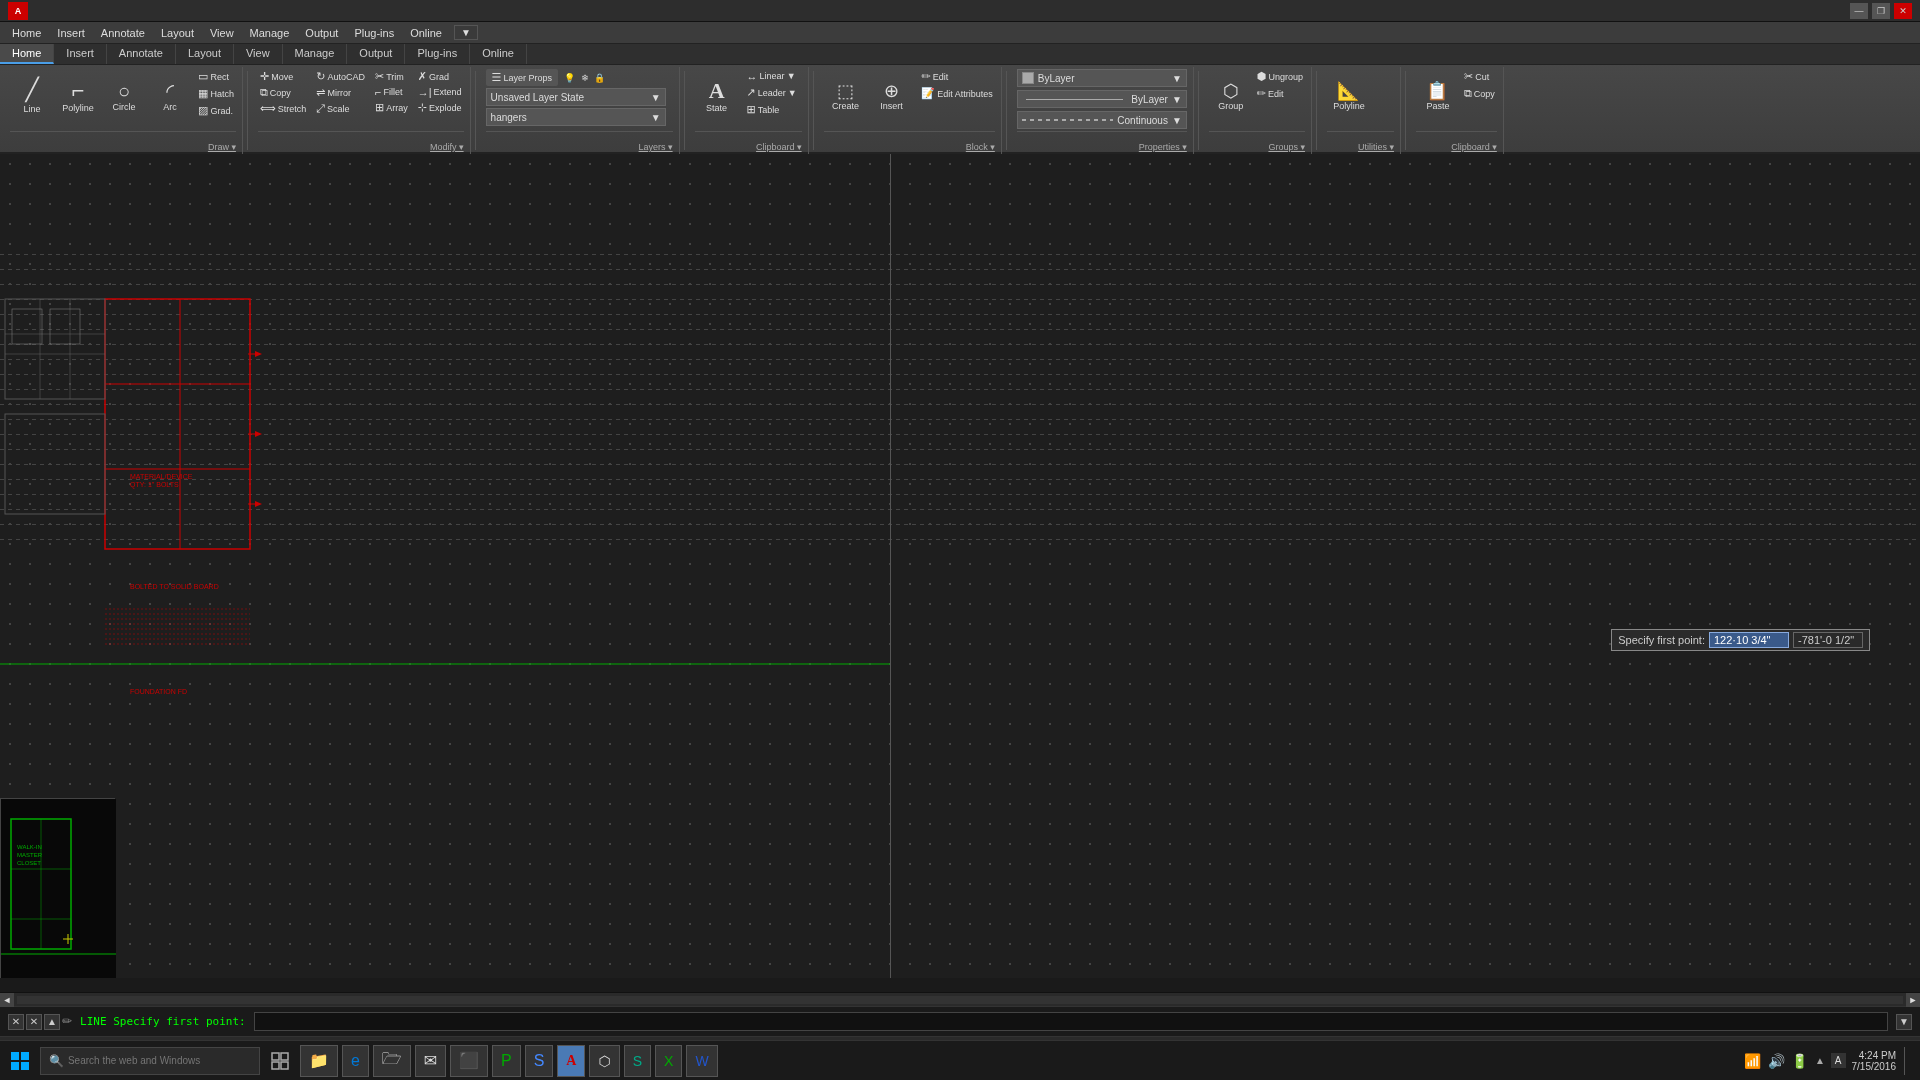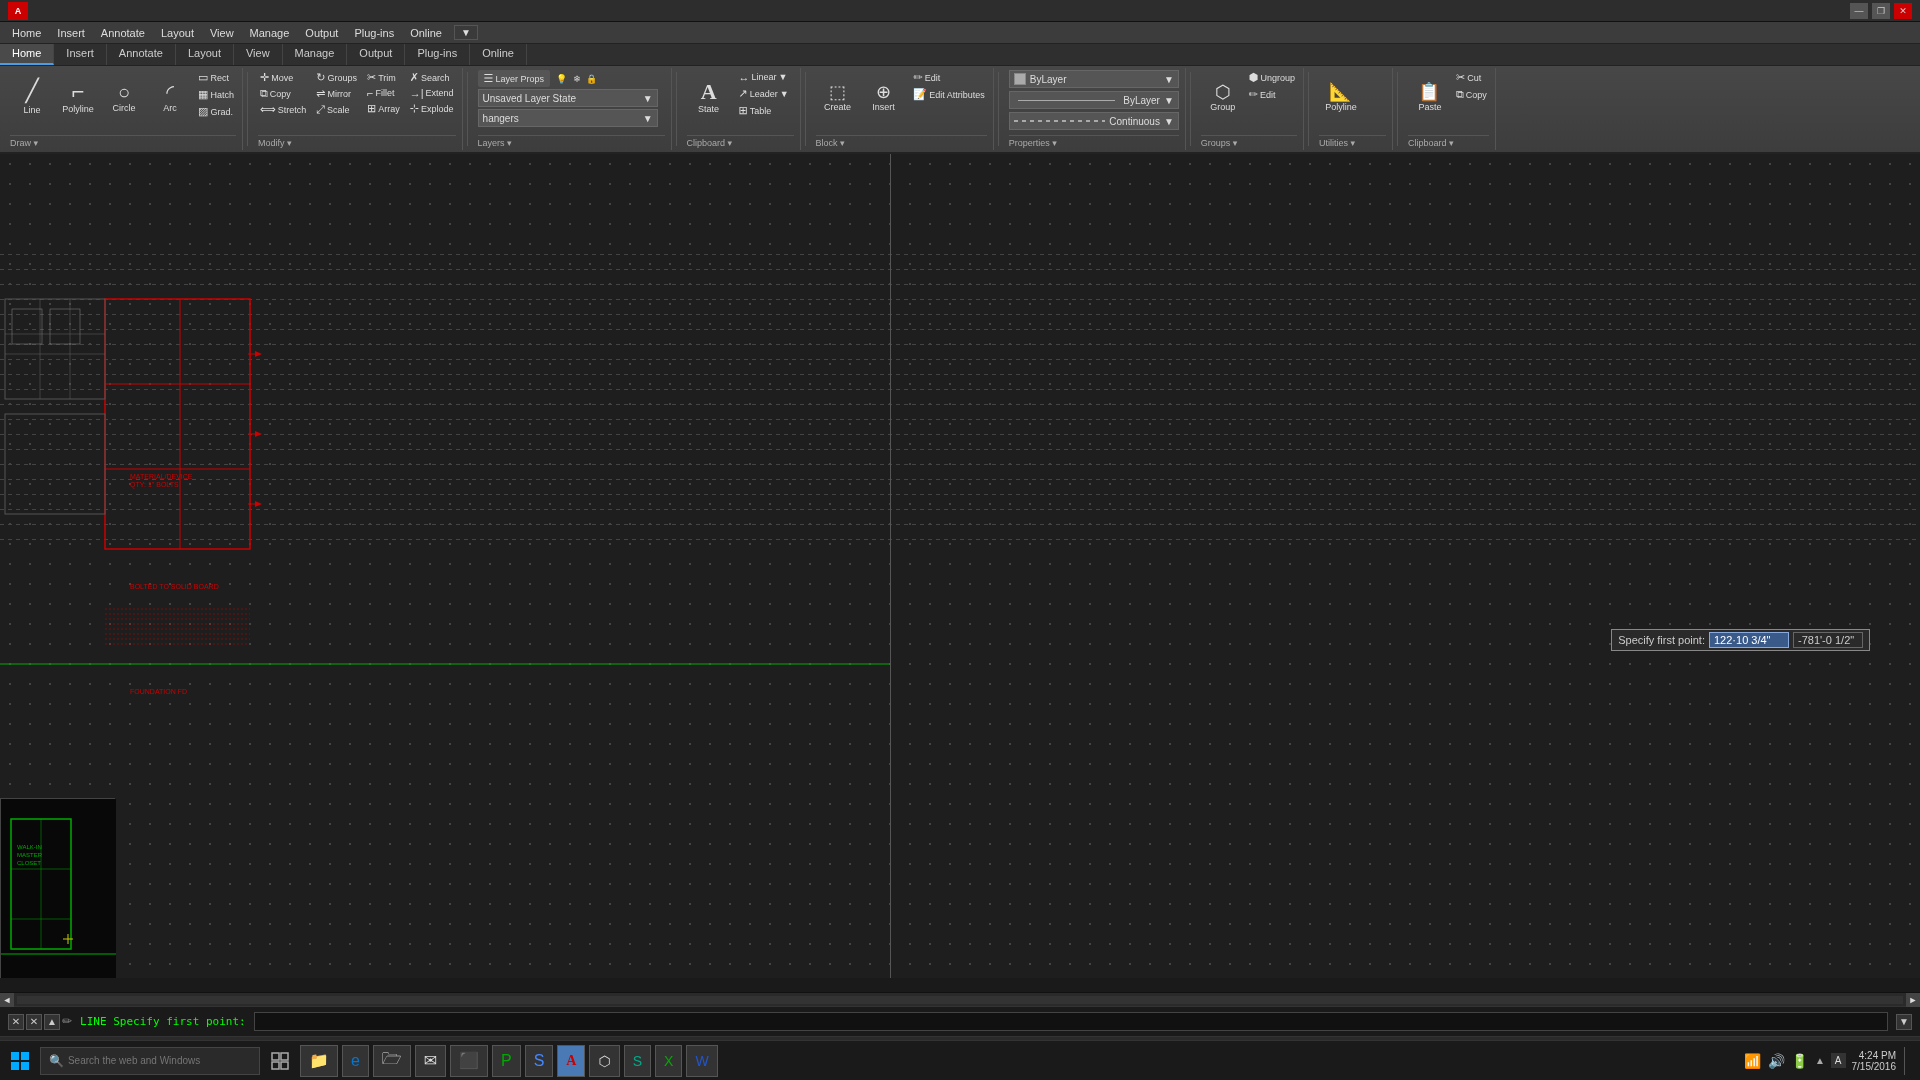--- a/index.html
+++ b/index.html
@@ -36,22 +36,22 @@
     #ribbon-tabs .rtab.active { background: #4a4a4a; color: #fff; border-bottom: 2px solid #4a9ee8; }
     #ribbon-content {
       display: flex; flex: 1; align-items: stretch; padding: 2px 4px; gap: 2px;
     }
     .ribbon-group {
       display: flex; flex-direction: column; border-right: 1px solid #555; padding: 2px 6px; min-width: 60px;
       position: relative;
     }
     .ribbon-group-inner { display: flex; flex-wrap: wrap; align-items: flex-start; gap: 2px; flex: 1; }
     .ribbon-group-label {
-      font-size: 9px; color: #aaa; text-align: left; padding-top: 2px;
-      border-top: 1px solid #555; margin-top: 2px;
+      font-size: 9px; color: #aaa; text-align: right; padding-top: 10px;
+      border-top: 1px solid #555; margin-top: 2px; text-decoration: underline;
     }
     .rbtn {
       display: flex; flex-direction: column; align-items: center; justify-content: center;
       padding: 2px 4px; cursor: pointer; border-radius: 2px; min-width: 36px;
       font-size: 9px; color: #ddd; gap: 1px;
     }
     .rbtn.large { min-width: 44px; min-height: 60px; font-size: 9px; }
     .rbtn .icon { font-size: 18px; line-height: 1; }
     .rbtn-row { display: flex; align-items: center; gap: 2px; cursor: pointer; padding: 1px 2px; border-radius: 2px; color: #ddd; font-size: 9px; }
     .rbtn-row .icon-sm { font-size: 11px; }
@@ -233,21 +233,21 @@
               <span>Copy</span>
             </div>
           <div class="rbtn-row">
               <span class="icon-sm">⟺</span>
               <span>Stretch</span>
             </div>
         </div>
         <div style="display:flex;flex-direction:column;gap:1px;margin-left:4px;">
           <div class="rbtn-row">
               <span class="icon-sm">↻</span>
-              <span>Groups</span>
+              <span>AutoCAD</span>
             </div>
           <div class="rbtn-row">
               <span class="icon-sm">⇌</span>
               <span>Mirror</span>
             </div>
           <div class="rbtn-row">
               <span class="icon-sm">⤢</span>
               <span>Scale</span>
             </div>
         </div>
@@ -261,21 +261,21 @@
               <span>Fillet</span>
             </div>
           <div class="rbtn-row">
               <span class="icon-sm">⊞</span>
               <span>Array</span>
             </div>
         </div>
         <div style="display:flex;flex-direction:column;gap:1px;margin-left:4px;">
           <div class="rbtn-row">
               <span class="icon-sm">✗</span>
-              <span>Search</span>
+              <span>Grad</span>
             </div>
           <div class="rbtn-row">
               <span class="icon-sm">→|</span>
               <span>Extend</span>
             </div>
           <div class="rbtn-row">
               <span class="icon-sm">⊹</span>
               <span>Explode</span>
             </div>
         </div>

